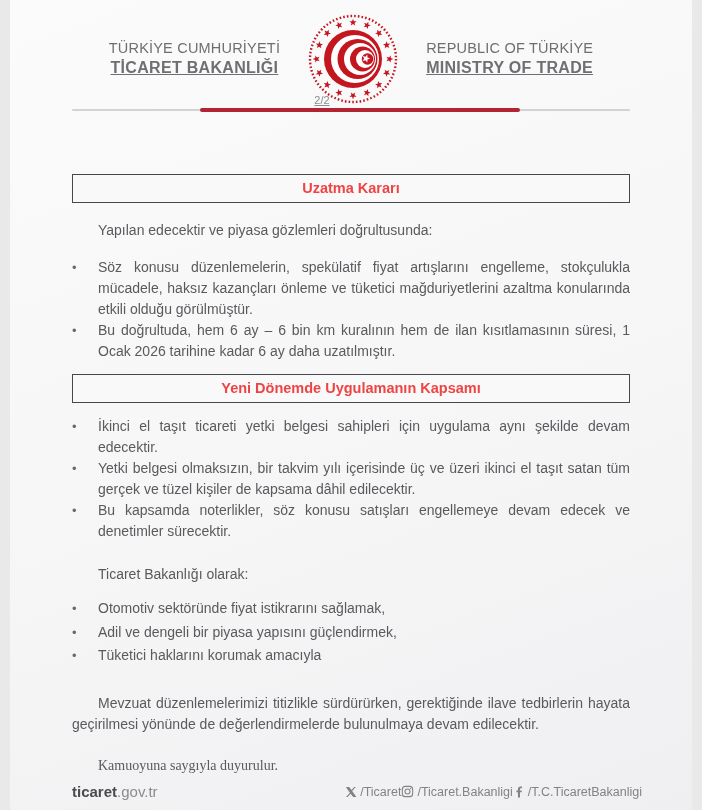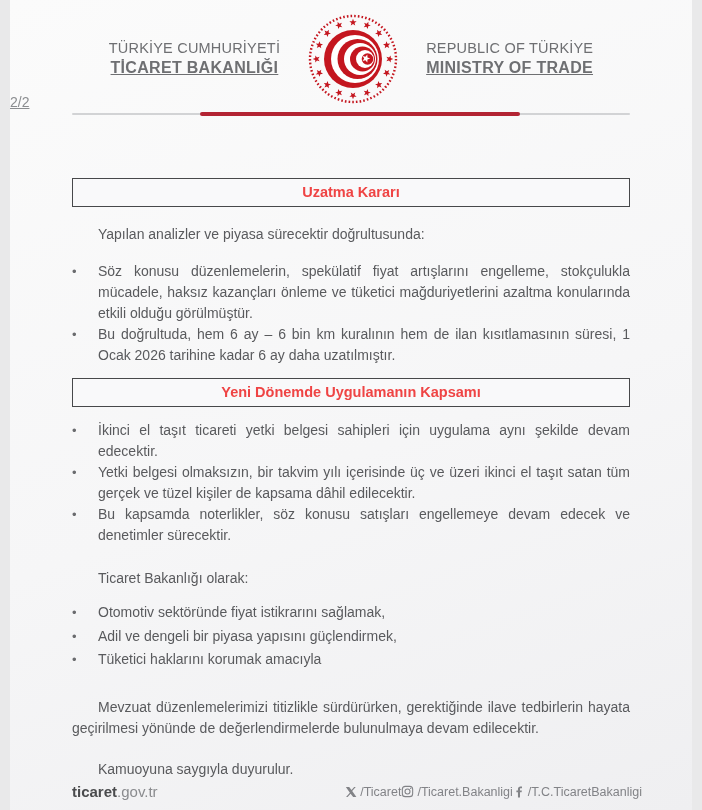--- a/index.html
+++ b/index.html
@@ -11,21 +11,21 @@
     color:#595a5d;
   }
   
   .header { padding-top:12px; display:flex; justify-content:center; align-items:center; gap:26px; }
   .org-block { line-height:1.28; letter-spacing:.2px; color:#6e6f72; }
   .org-tr { text-align:center; }
   .org-en { text-align:left; }
   .org-line1 { font-size:14.5px; font-weight:400; }
   .org-line2 { font-size:16px; font-weight:700; letter-spacing:.3px;text-decoration:underline; }
   .logo { width:94px; height:94px; display:block; }
-  .page-num { text-align:left; margin:-12px 58px 0 0; font-size:14px; color:#8b8d90;text-decoration:underline; }
+  .page-num { text-align:center; margin:-12px 58px 0 0; font-size:11px; color:#8b8d90;text-decoration:underline; }
   
   .rule { margin:2px 62px 0; height:4px; position:relative; }
   .rule-gray { position:absolute; top:1px; left:0; right:0; height:2.4px; background:#d2d3d5; border-radius:2px; }
   .rule-red  { position:absolute; top:0; left:128px; width:320px; height:4px; border-radius:2px; }
   
   .content { margin:0 62px; }
   .section-box {
     margin-top:62px; border:1.5px solid #47484a; background:#f9f9fa;
     text-align:center; font-weight:700; font-size:14.5px; color:#ef4444;
     padding:5px 4px 6px;
@@ -35,21 +35,21 @@
   .intro   { margin-top:17px; }
   .group   { margin-top:16px; }
   .group2  { margin-top:13px; }
   .bullet  { display:flex; font-size:14px; line-height:21px; }
   .bullet .dot { width:26px; flex:0 0 26px; font-size:13px; color:#6a6b6e; }
   .bullet .btext { flex:1; text-align:justify; }
   .goals .bullet { line-height:21px; margin-bottom:2.5px; }
   .goals .bullet .btext { text-align:left; }
   .ministry { margin-top:22px; }
   .closing1 { margin-top:27px; }
-  .closing2 { margin-top:20px; }
+  .closing2 { margin-top:20px;font-family:Liberation Serif, serif; }
   
   .footer {
     position:absolute; left:62px; right:50px; bottom:10px;
     display:flex; justify-content:space-between; align-items:center;
   }
   .site { font-size:15px; color:#8a8b8e; }
   .site b { color:#4a4b4d; font-weight:700; }
   .social { display:flex; align-items:center; }
   .social-item { display:flex; align-items:center; gap:3px; font-size:12.5px; color:#828387; }
   .social-item svg { display:block; }
@@ -108,21 +108,21 @@
 
   <div class="rule">
     <div class="rule-gray"></div>
     <div class="rule-red" style="background:#b32433"></div>
   </div>
 
   <div class="content">
 
     <div class="section-box">Uzatma Kararı</div>
 
-    <p class="para intro">Yapılan analizler ve piyasa sürecektir doğrultusunda:</p>
+    <p class="para intro">Yapılan edecektir ve piyasa gözlemleri doğrultusunda:</p>
 
     <div class="group">
       <div class="bullet">
         <span class="dot">•</span>
         <span class="btext">Söz konusu düzenlemelerin, spekülatif fiyat artışlarını engelleme, stokçulukla mücadele, haksız kazançları önleme ve tüketici mağduriyetlerini azaltma konularında etkili olduğu görülmüştür.</span>
       </div>
       <div class="bullet">
         <span class="dot">•</span>
         <span class="btext">Bu doğrultuda, hem 6 ay – 6 bin km kuralının hem de ilan kısıtlamasının süresi, 1 Ocak 2026 tarihine kadar 6 ay daha uzatılmıştır.</span>
       </div>

